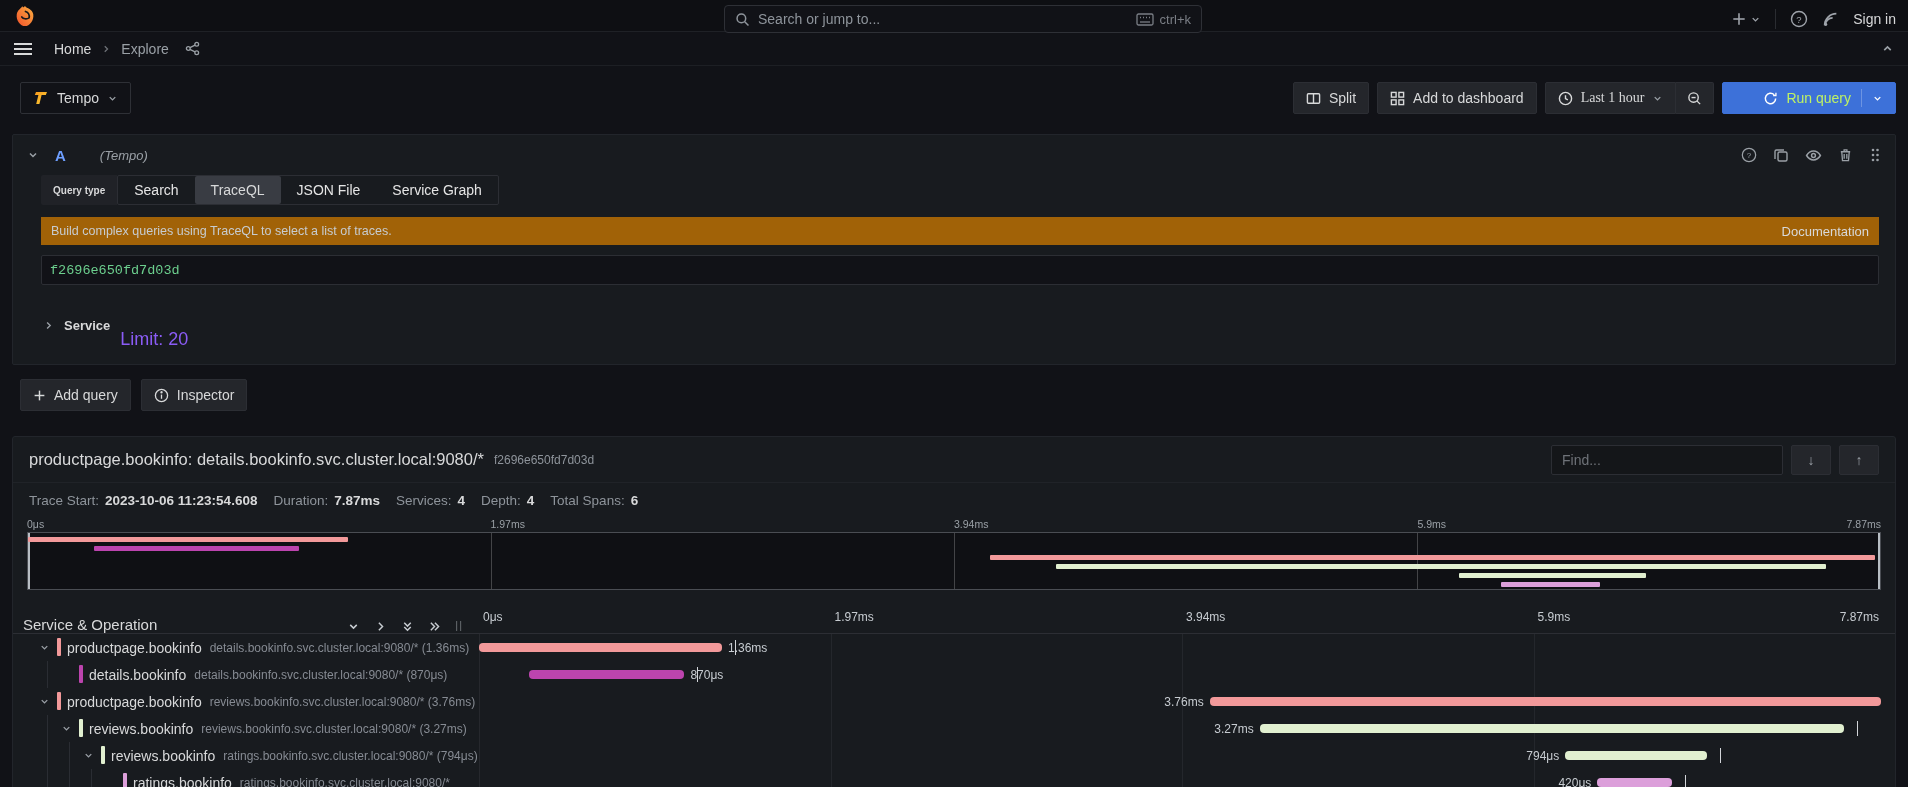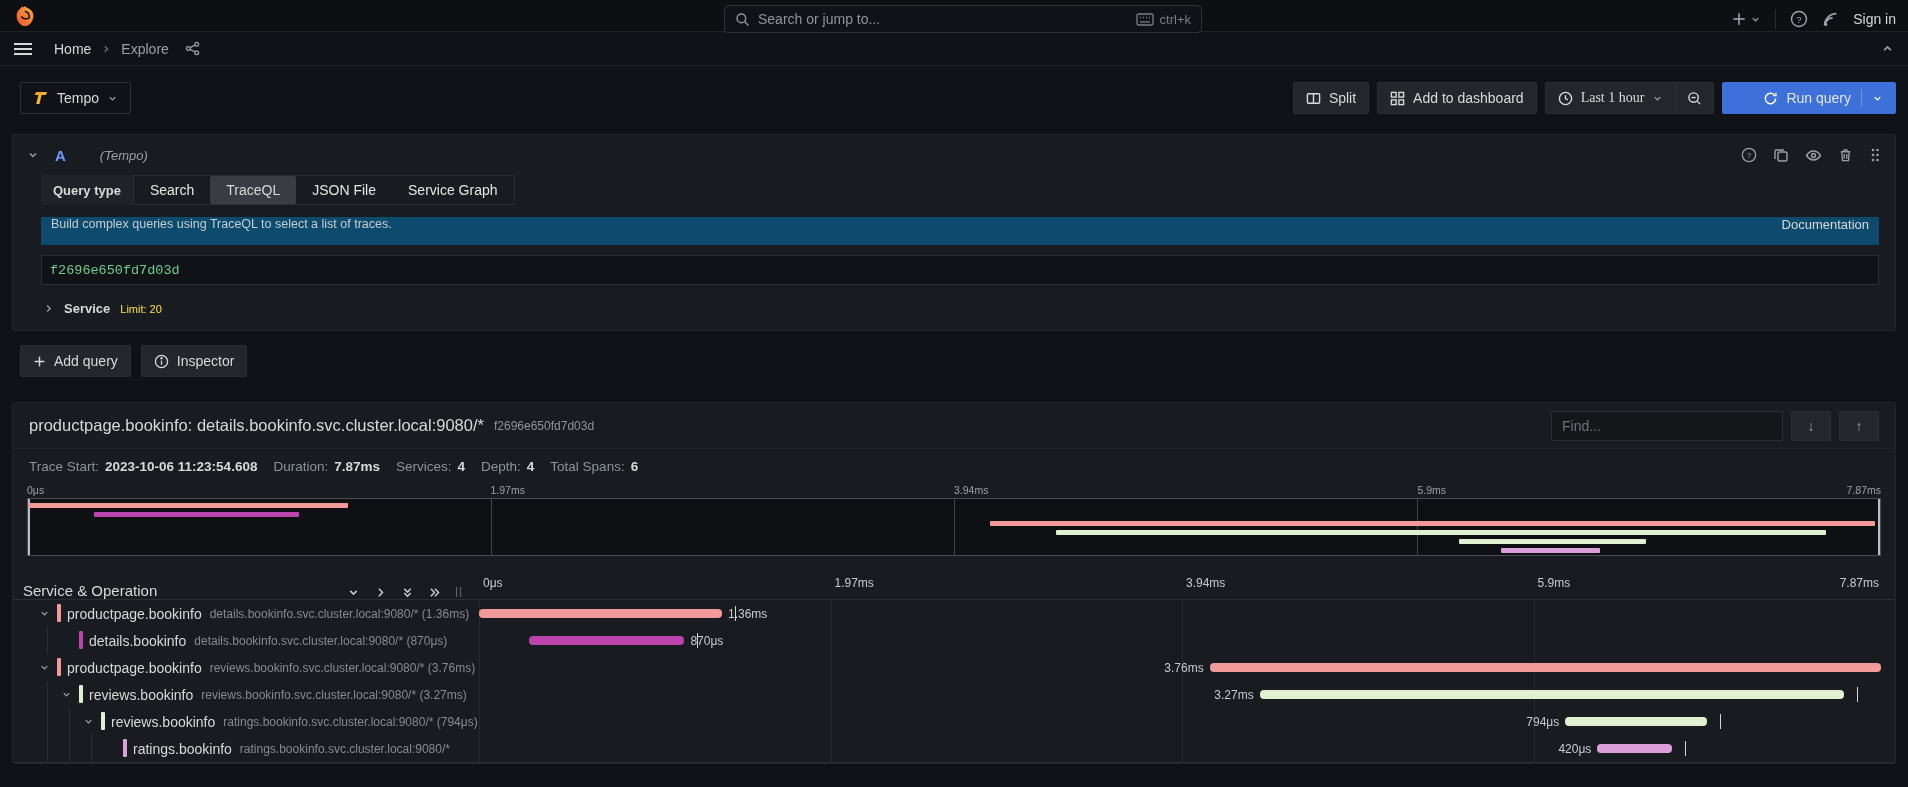--- a/index.html
+++ b/index.html
@@ -33,48 +33,48 @@
   
   .toolbar { margin:16px 12px 0 12px; display:flex; align-items:center;gap:28px; }
   .btn { height:32px; display:inline-flex; align-items:center; gap:8px; padding:0 12px;
     background:#24262b; border:1px solid #2c2e34; border-radius:2px; color:#d8d9da;
     font-size:14px; cursor:pointer; white-space:nowrap; }
   .btn.ghost { background:transparent; border:1px solid #2e3036; }
   .toolbar-right { margin-left:auto; display:flex; align-items:center; gap:8px; }
   .btn-group { display:flex; }
   .btn-group .btn:first-child { border-radius:2px 0 0 2px;font-family:Liberation Serif, serif; }
   .btn-group .btn:last-child { border-radius:0 2px 2px 0; border-left:none; }
-  .btn.primary { background:#3d71d9; border:1px solid #3d71d9; color:#e5e5e5;padding-left:40px; }
+  .btn.primary { background:#3d71d9; border:1px solid #3d71d9; color:#bef264;padding-left:40px; }
   .btn .vdiv { width:1px; height:18px; background:rgba(255,255,255,.25); margin:0 2px; }
   .chev { color:#9aa0a6; }
   .btn.primary .chev { color:#fff; }
 
   
   .qpanel { margin:20px 12px 0 12px; background:#181b1f; border:1px solid #22252b; border-radius:2px; }
   .qhead { height:40px; display:flex; align-items:center; gap:12px; padding:0 14px; }
   .refid { color:#6e9fff; font-weight:700; font-size:15px; margin-left:4px; }
   .dshint { color:#9aa0a6; font-style:italic; font-size:13px; margin-left:22px; }
   .qhead-icons { margin-left:auto; display:flex; align-items:center; gap:16px; color:#9aa0a6; }
   .qbody { padding:0 16px 14px 28px; }
   .tabsrow { display:flex; align-items:center; }
   .qtype-label { background:#202227; height:30px; display:flex; align-items:center;
-    padding:0 12px; font-weight:700; font-size:13px; border-radius:2px 0 0 2px; }
+    padding:0 12px; font-weight:700; font-size:10px; border-radius:2px 0 0 2px; }
   .radio-group { display:flex; border:1px solid #2c2e34; border-radius:2px; height:30px; }
   .tab { display:flex; align-items:center; padding:0 16px; color:#e5e5e5; font-size:14px; cursor:pointer; border-radius:2px; }
   .tab.active { background:#393c43; color:#d8d9da; }
-  .descrow { margin-top:12px; background:#0c4a6e; height:28px; display:flex; align-items:flex-start;
+  .descrow { margin-top:12px; background:#a16207; height:28px; display:flex; align-items:center;
     justify-content:space-between; padding:0 10px 0 2px; }
   .desc { font-size:12.5px; color:#c7ccd1; padding-left:8px; }
   .doclink { font-size:13px; color:#d8d9da; cursor:pointer; }
   .queryinput { margin-top:10px; height:30px; background:#111217; border:1px solid #2c2e34;
     border-radius:2px; display:flex; align-items:center; padding:0 8px;
     font-family:"Liberation Mono","DejaVu Sans Mono",monospace; font-size:13.5px; color:#6ccf8e; }
   .optrow { margin-top:16px; display:flex; align-items:center; gap:10px; padding-left:2px; }
   .optlabel { font-size:13px; font-weight:700; }
-  .optsummary { font-size:11px; color:#fde047; }
+  .optsummary { font-size:18px; color:#8b5cf6;margin-top:28px; }
 
   
   .actions { margin:14px 12px 0 12px; display:flex; gap:10px; }
 
   
   .tpanel { margin:25px 12px 0 12px; background:#181b1f; border:1px solid #22252b; border-radius:3px; }
   .ttitle-row { height:46px; display:flex; align-items:center; padding:0 16px; border-bottom:1px solid #202328; }
   .ttitle { font-size:16.5px; font-weight:500; color:#d8d9da; }
   .tid { font-size:12px; color:#8e949b; margin-left:10px; }
   .find-wrap { margin-left:auto; display:flex; align-items:flex-end; gap:8px; }

